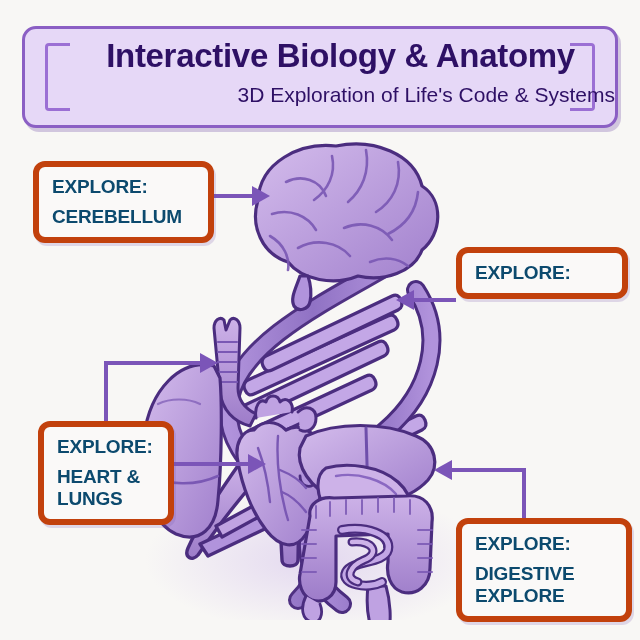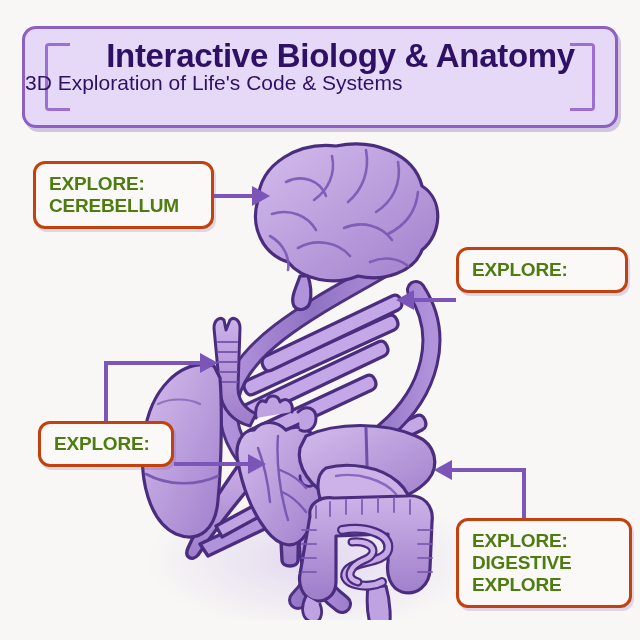--- a/index.html
+++ b/index.html
@@ -37,22 +37,22 @@
     font-size: 33px;
     font-weight: bold;
     color: #2e1065;
     letter-spacing: -0.3px;
     white-space: nowrap;
     padding-left: 41px;
   }
   .hdr-sub {
     position: absolute;
     left: 0; right: 0;
-    top: 42px;
-    text-align: left;
+    top: 54px;
+    text-align: right;
     font-size: 21px;
     font-weight: normal;
     color: #2e1065;
     white-space: nowrap;
   }
   .bracket {
     position: absolute;
     width: 22px;
     height: 58px;
     border: 3px solid #9b6fd4;
@@ -60,32 +60,32 @@
   .bracket.tl { left: 20px;  top: 14px; border-right: none; border-bottom: none; border-radius: 4px 0 0 0; }
   .bracket.bl { left: 20px;  bottom: 14px; border-right: none; border-top: none; border-radius: 0 0 0 4px; }
   .bracket.tr { right: 20px; top: 14px; border-left: none; border-bottom: none; border-radius: 0 4px 0 0; }
   .bracket.br { right: 20px; bottom: 14px; border-left: none; border-top: none; border-radius: 0 0 4px 0; }
 
   
   .callout {
     position: absolute;
     box-sizing: border-box;
     background: #faf9f8;
-    border: 3px solid #c2410c;
+    border: 6px solid #c2410c;
     border-radius: 12px;
     padding: 9px 13px;
-    color: #4d7c0f;
+    color: #0c4a6e;
     font-size: 19px;
     font-weight: bold;
     line-height: 1.16;
     letter-spacing: -0.2px;
     box-shadow: 2px 3px 0 rgba(120, 85, 170, 0.20);
   }
   .callout .lead { display: block; }
-  .callout .body { display: block; font-weight: bold; }
+  .callout .body { display: block; font-weight: bold; margin-top: 8px; }
 
   #callout-cerebellum { left: 33px;  top: 161px; width: 181px; }
   #callout-dna        { left: 456px; top: 247px; width: 172px; }
   #callout-heart      { left: 38px;  top: 421px; width: 136px; }
   #callout-digestive  { left: 456px; top: 518px; width: 176px; }
 
   
   #connectors {
     position: absolute;
     left: 0; top: 0;
@@ -294,20 +294,21 @@
     <span class="lead">EXPLORE:</span>
     <span class="body">CEREBELLUM</span>
   </div>
 
   <div class="callout" id="callout-dna">
     <span class="lead">EXPLORE:</span>
   </div>
 
   <div class="callout" id="callout-heart">
     <span class="lead">EXPLORE:</span>
+    <span class="body">HEART &amp; LUNGS</span>
   </div>
 
   <div class="callout" id="callout-digestive">
     <span class="lead">EXPLORE:</span>
     <span class="body">DIGESTIVE EXPLORE</span>
   </div>
 
 </div>
 
 </body></html>

